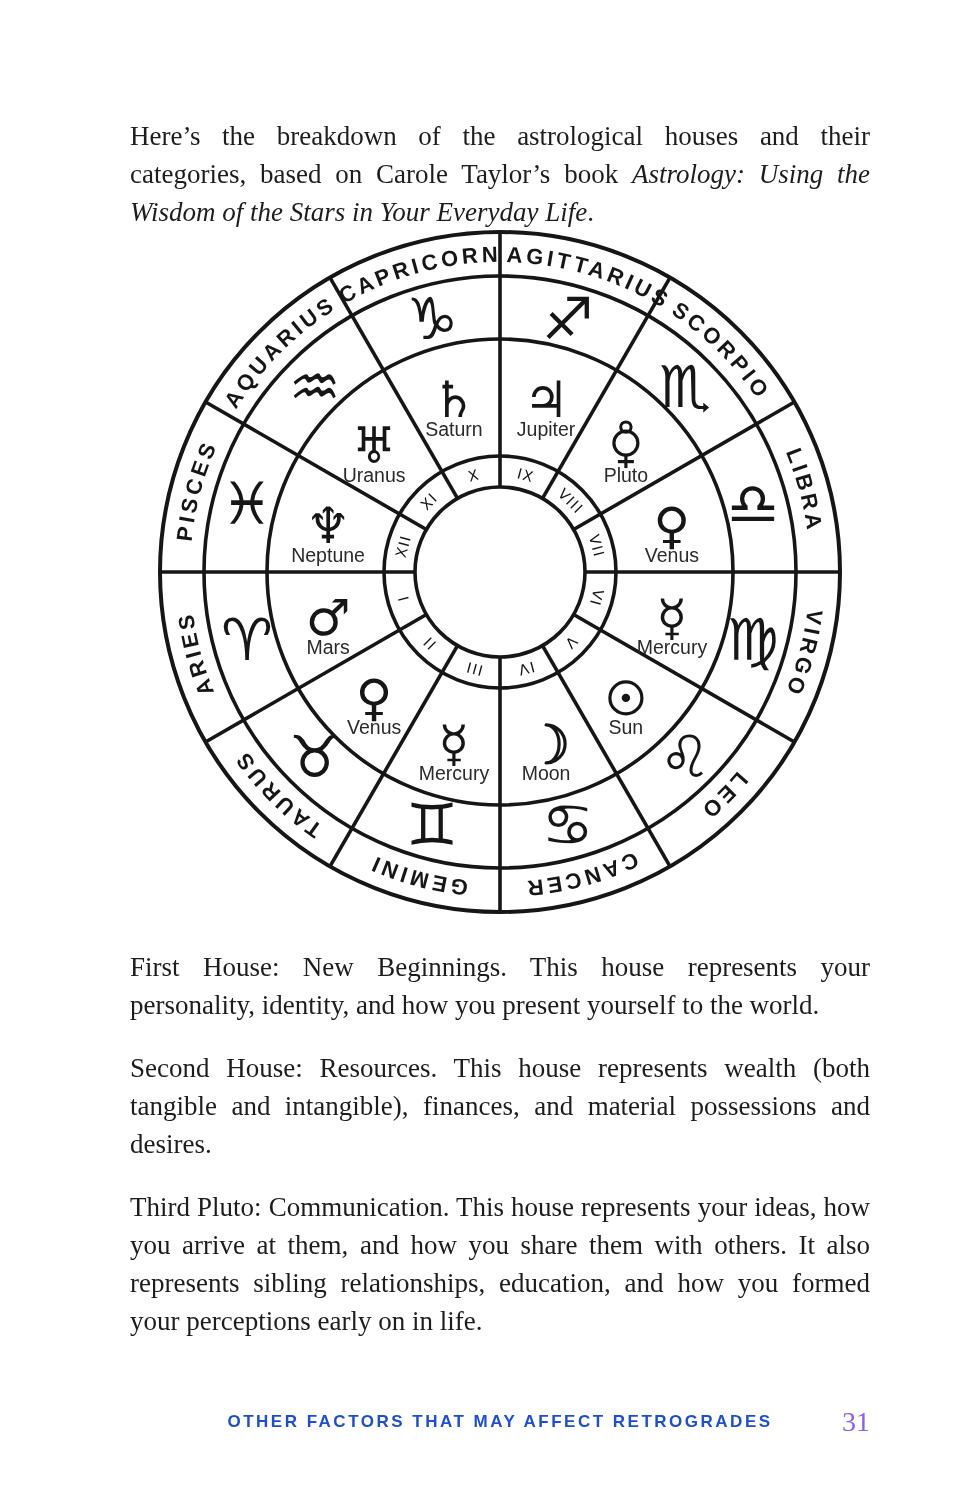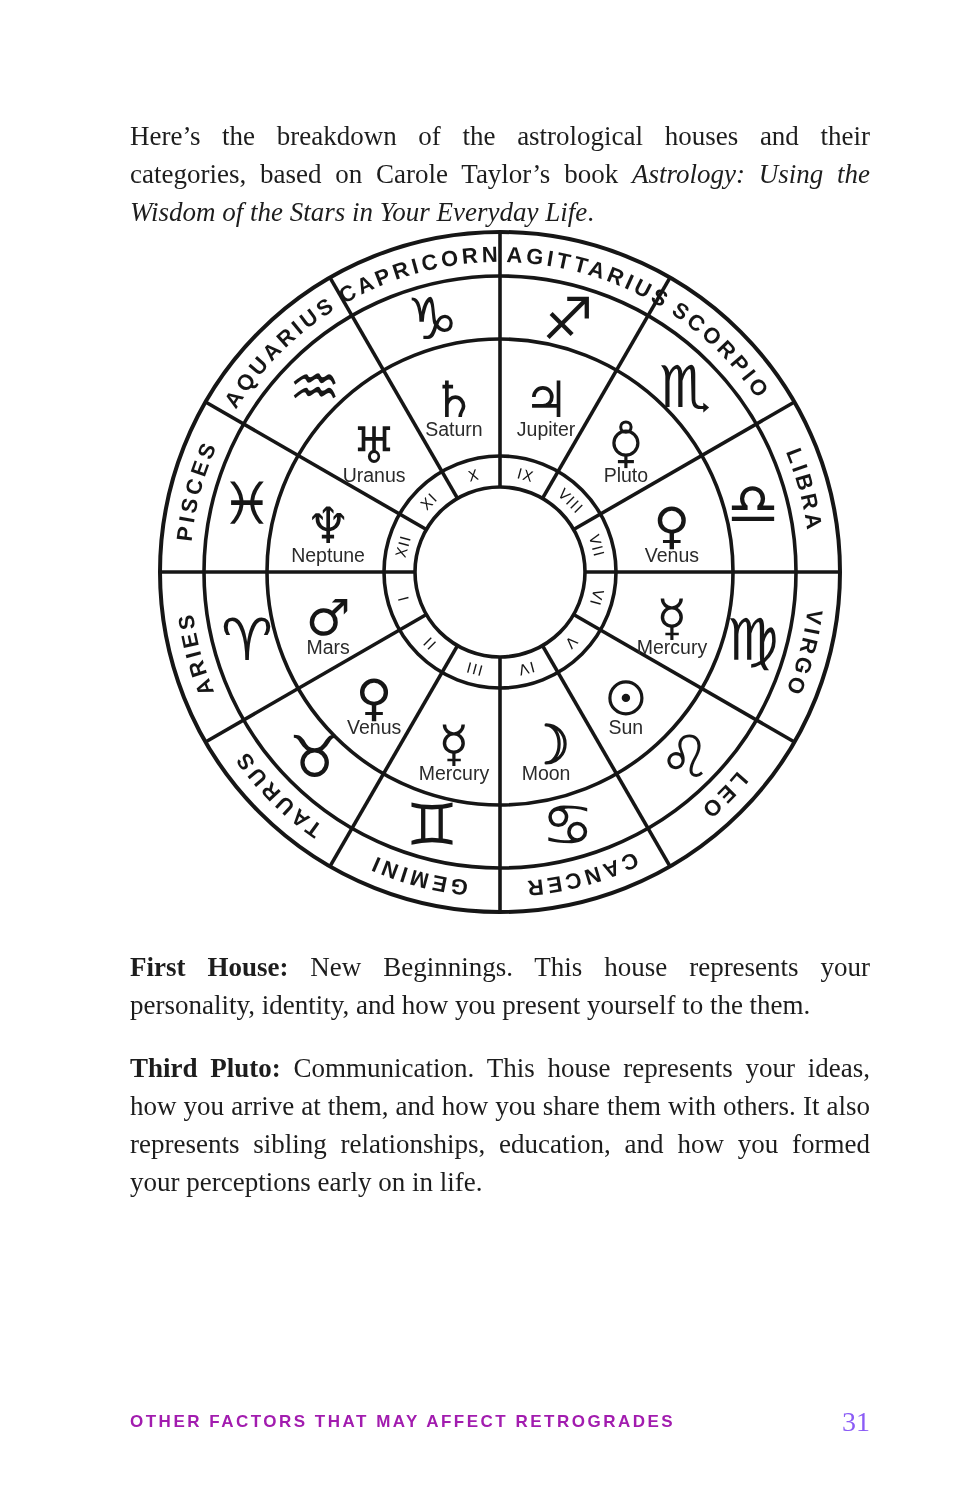--- a/index.html
+++ b/index.html
@@ -13,24 +13,24 @@
   .sign-name{font-family:"Liberation Sans",sans-serif;font-weight:700;
              font-size:22px;letter-spacing:3.5px;fill:#161616;}
   .sign-glyph{font-family:"DejaVu Sans",sans-serif;font-size:58px;fill:#161616;}
   .planet-glyph{font-family:"DejaVu Sans",sans-serif;font-size:50px;fill:#161616;}
   .planet-name{font-family:"Liberation Sans",sans-serif;font-size:19.5px;fill:#2b2b2b;}
   .house-numeral{font-family:"DejaVu Sans",sans-serif;font-size:14.5px;
                  letter-spacing:1.5px;fill:#161616;}
   .houses{position:absolute;left:130px;top:948px;width:740px;
           font-size:27px;line-height:38px;text-align:justify;}
   .houses p{margin:0 0 25px 0;}
-  .houses strong{font-weight:bold;}
+  .houses strong{font-weight:normal;}
   .footer{position:absolute;left:130px;top:1408px;width:740px;height:40px;}
-  .runhead{font-family:"Liberation Sans",sans-serif;
-           font-weight:700;font-size:17px;letter-spacing:2.5px;color:#a21caf;
+  .runhead{text-align:center;font-family:"Liberation Sans",sans-serif;
+           font-weight:700;font-size:17px;letter-spacing:2.5px;color:#1d4ed8;
            line-height:28px;}
   .pagenum{position:absolute;right:0;top:-2px;font-family:"Liberation Serif",serif;
            font-size:28px;color:#8b5cf6;}
 </style>
 </head>
 <body>
 
 <div class="page">
 
   <p class="intro"><span>Here’s the breakdown of the astrological houses and their categories, based on Carole Taylor’s book </span><em>Astrology: Using the Wisdom of the Stars in Your Everyday Life</em><span>.</span></p>
@@ -148,21 +148,22 @@
           <text class="sign-name" text-anchor="middle"><textPath href="#name-ring" startOffset="95.83333333333334%">CAPRICORN</textPath></text>
           <text class="sign-glyph" x="277.18941018313956" y="91.92743351226412" text-anchor="middle" dominant-baseline="central">♑</text>
           <text class="house-numeral" text-anchor="middle" dominant-baseline="central" transform="translate(319.1 248.4) rotate(345)">X</text>
           <text class="planet-glyph" x="298.9302099717513" y="173.06520292054583" text-anchor="middle" dominant-baseline="central">♄</text>
           <text class="planet-name" x="298.9302099717513" y="209.06520292054583" text-anchor="middle">Saturn</text>
         </g>
       </svg>
   </div>
 
   <div class="houses">
-    <p><strong>First House:</strong> <span>New Beginnings. This house represents your personality, identity, and how you present yourself to the them.</span></p>
+    <p><strong>First House:</strong> <span>New Beginnings. This house represents your personality, identity, and how you present yourself to the world.</span></p>
+    <p><strong>Second House:</strong> <span>Resources. This house represents wealth (both tangible and intangible), finances, and material possessions and desires.</span></p>
     <p><strong>Third Pluto:</strong> <span>Communication. This house represents your ideas, how you arrive at them, and how you share them with others. It also represents sibling relationships, education, and how you formed your perceptions early on in life.</span></p>
   </div>
 
   <div class="footer">
     <div class="runhead">OTHER FACTORS THAT MAY AFFECT RETROGRADES</div>
     <div class="pagenum">31</div>
   </div>
 
 </div>
 

